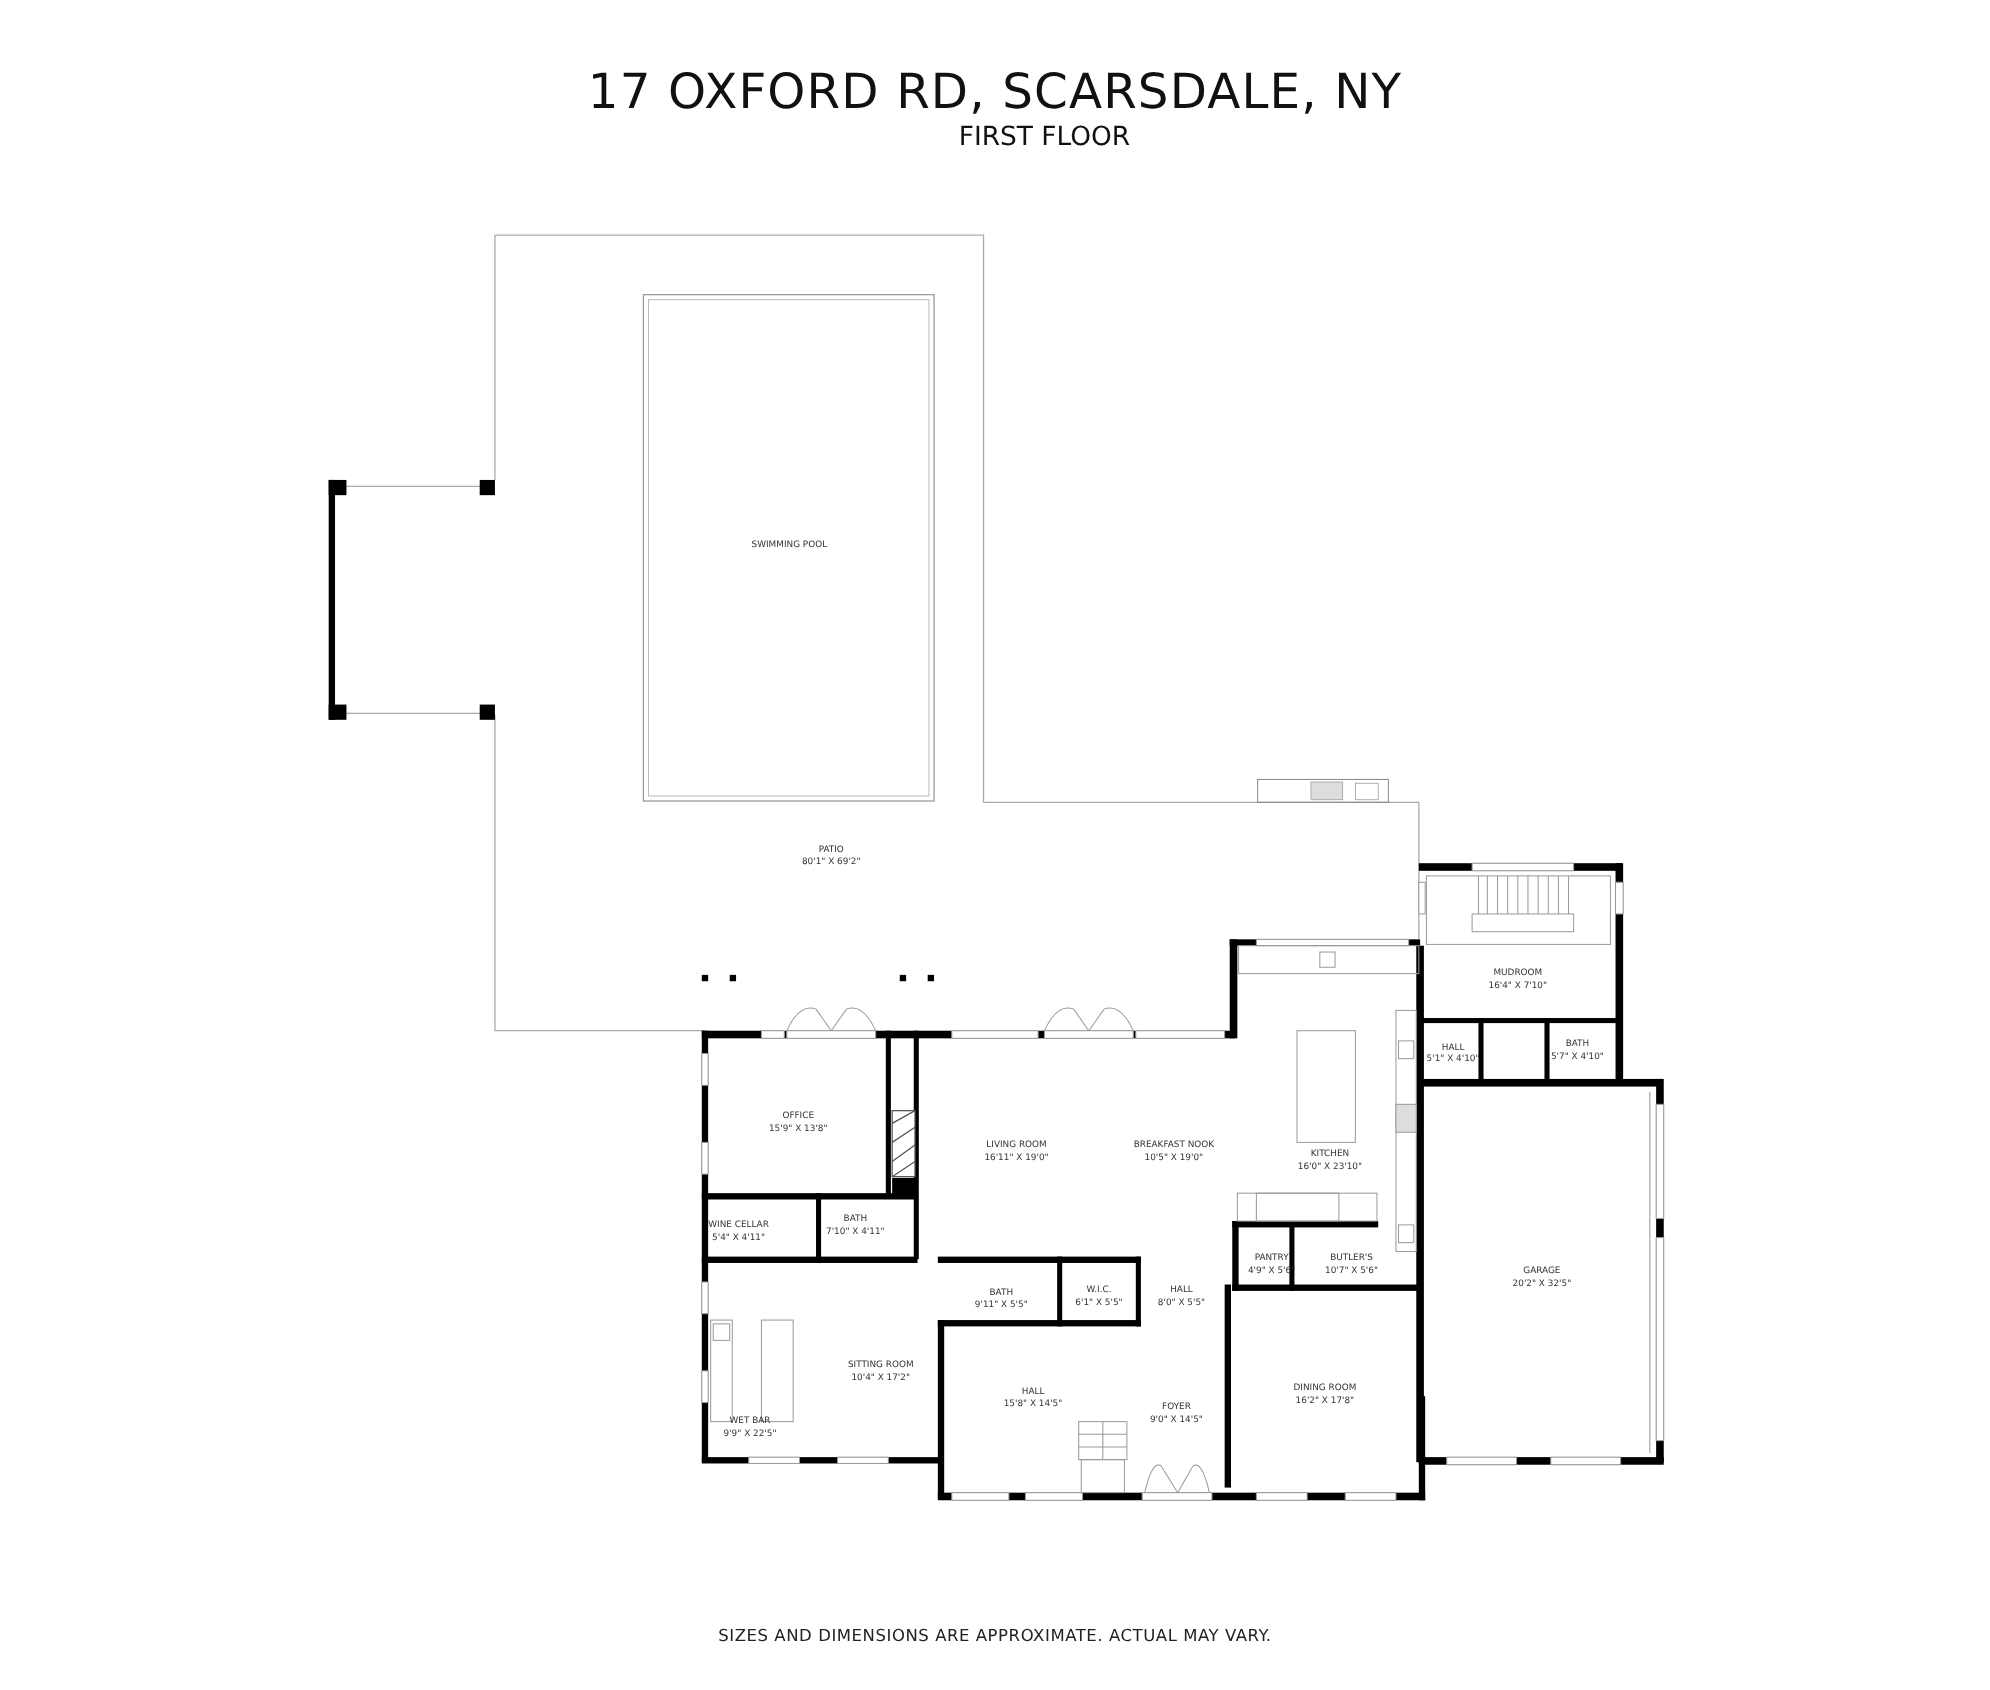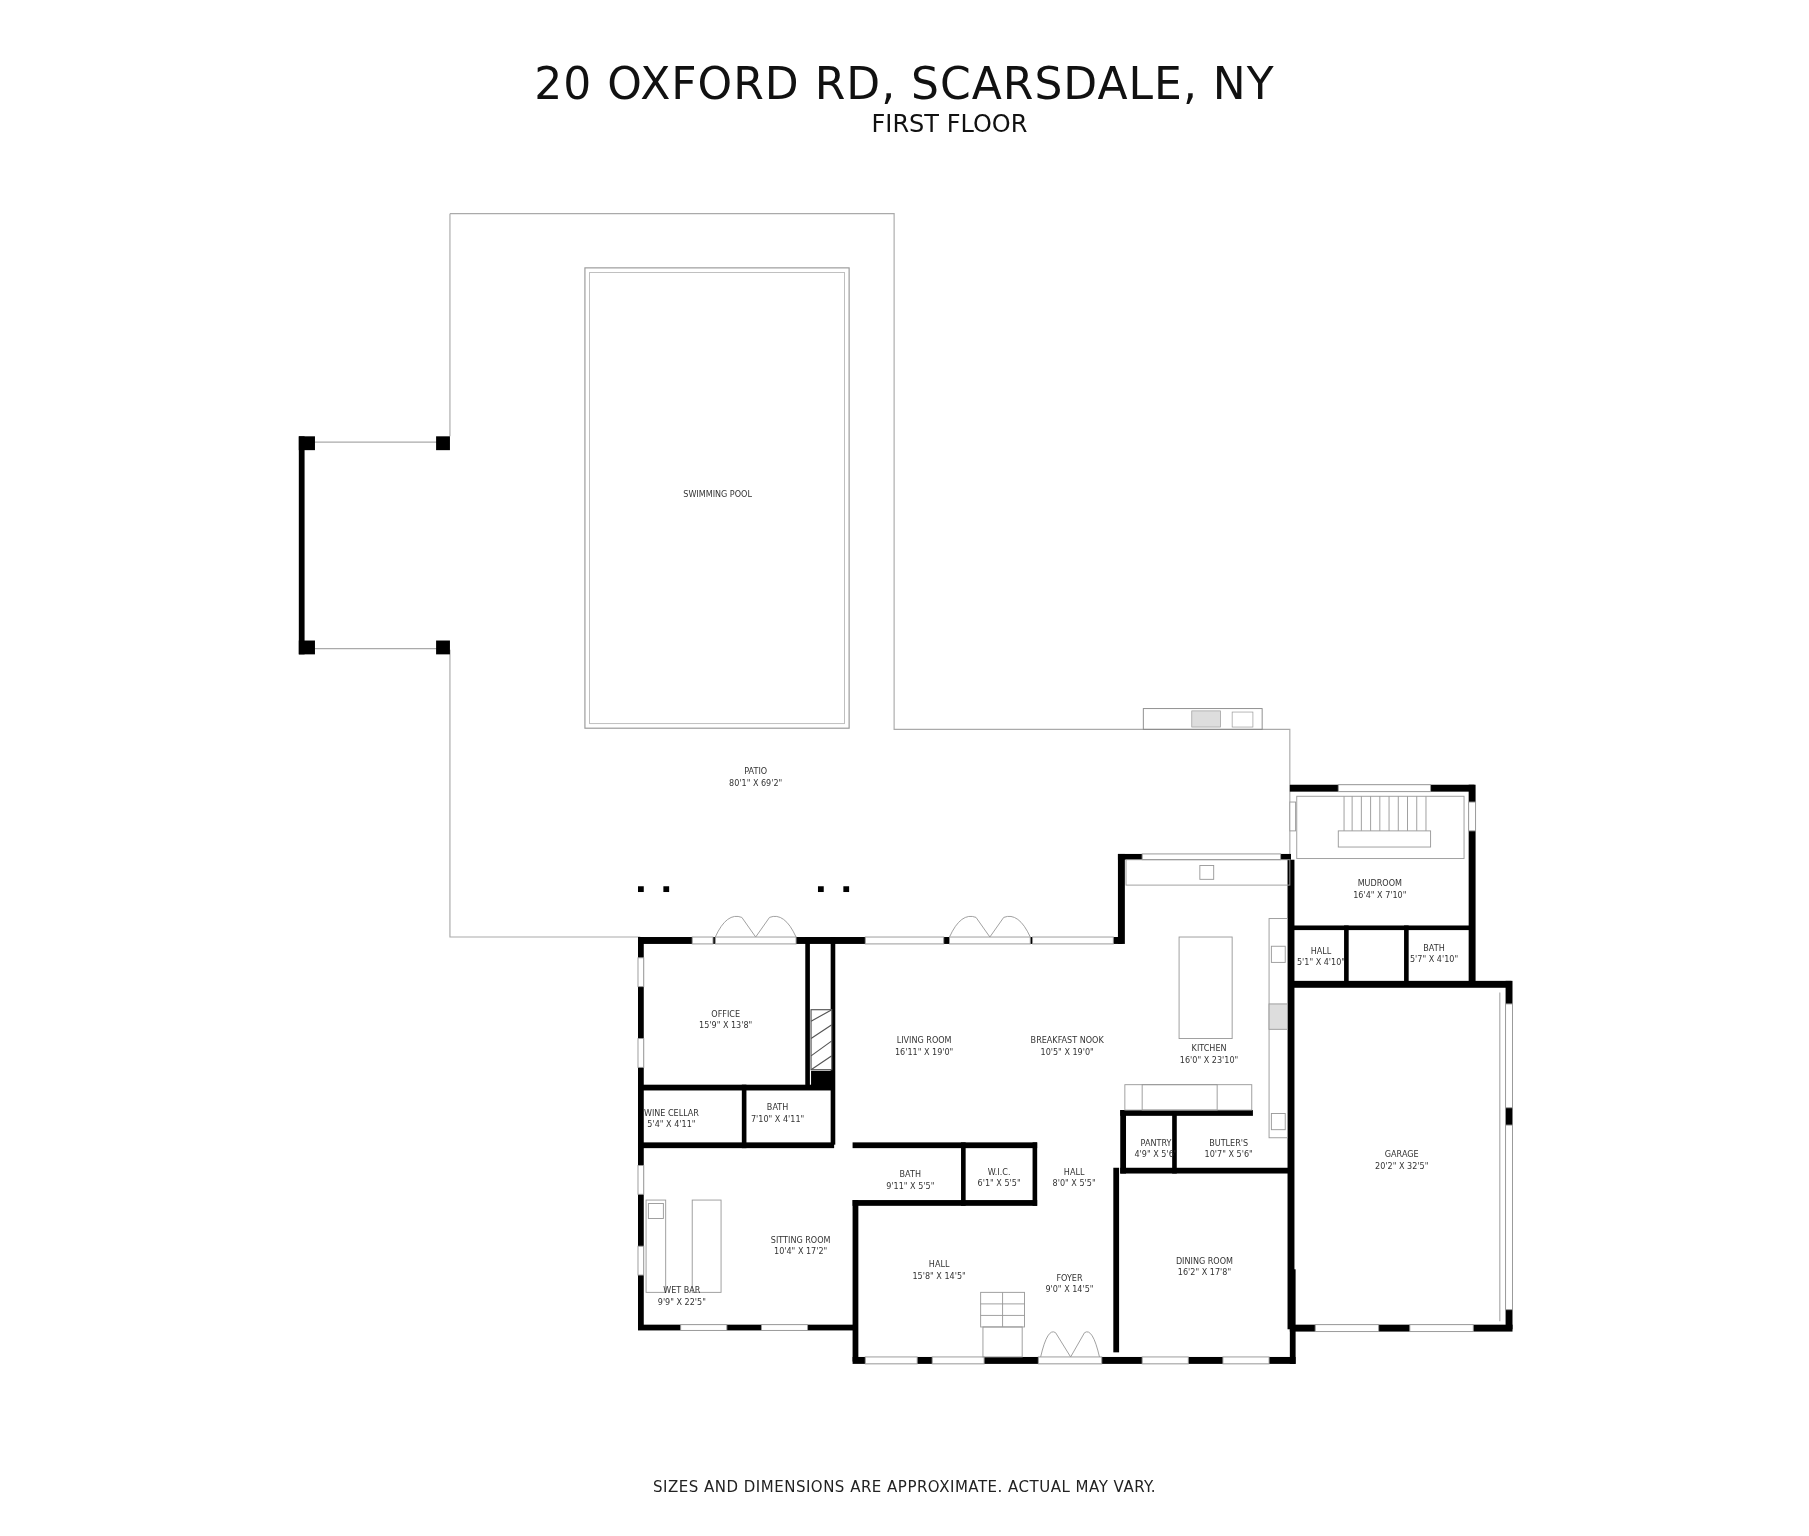--- a/index.html
+++ b/index.html
@@ -10,21 +10,21 @@
   svg.plan { position:absolute; left:0; top:0; width:1809px; height:1536px; }
   .lbl { font-family:"DejaVu Sans", sans-serif; font-size:7px; fill:#333; text-anchor:middle; }
   .thin { stroke:#aaa; stroke-width:1; fill:none; }
   .fix { stroke:#999; stroke-width:0.8; fill:none; }
   .wall { fill:#000; }
   .win { fill:#fff; stroke:#999; stroke-width:0.8; }
 </style>
 </head>
 <body>
 
-<div class="title">20 OXFORD RD, SCARSDALE, NY</div>
+<div class="title">17 OXFORD RD, SCARSDALE, NY</div>
 <div class="subtitle">FIRST FLOOR</div>
 
 <svg class="plan" viewBox="0 0 1568 1331">
 
   <polyline class="thin" points="390,185 775,185 775,632 1118,632 1118,680"></polyline>
   <polyline class="thin" points="390,185 390,378"></polyline>
   <polyline class="thin" points="390,563 390,812 555,812"></polyline>
   <line class="thin" x1="1118" y1="680" x2="1118" y2="740"></line>
 
   <g>

